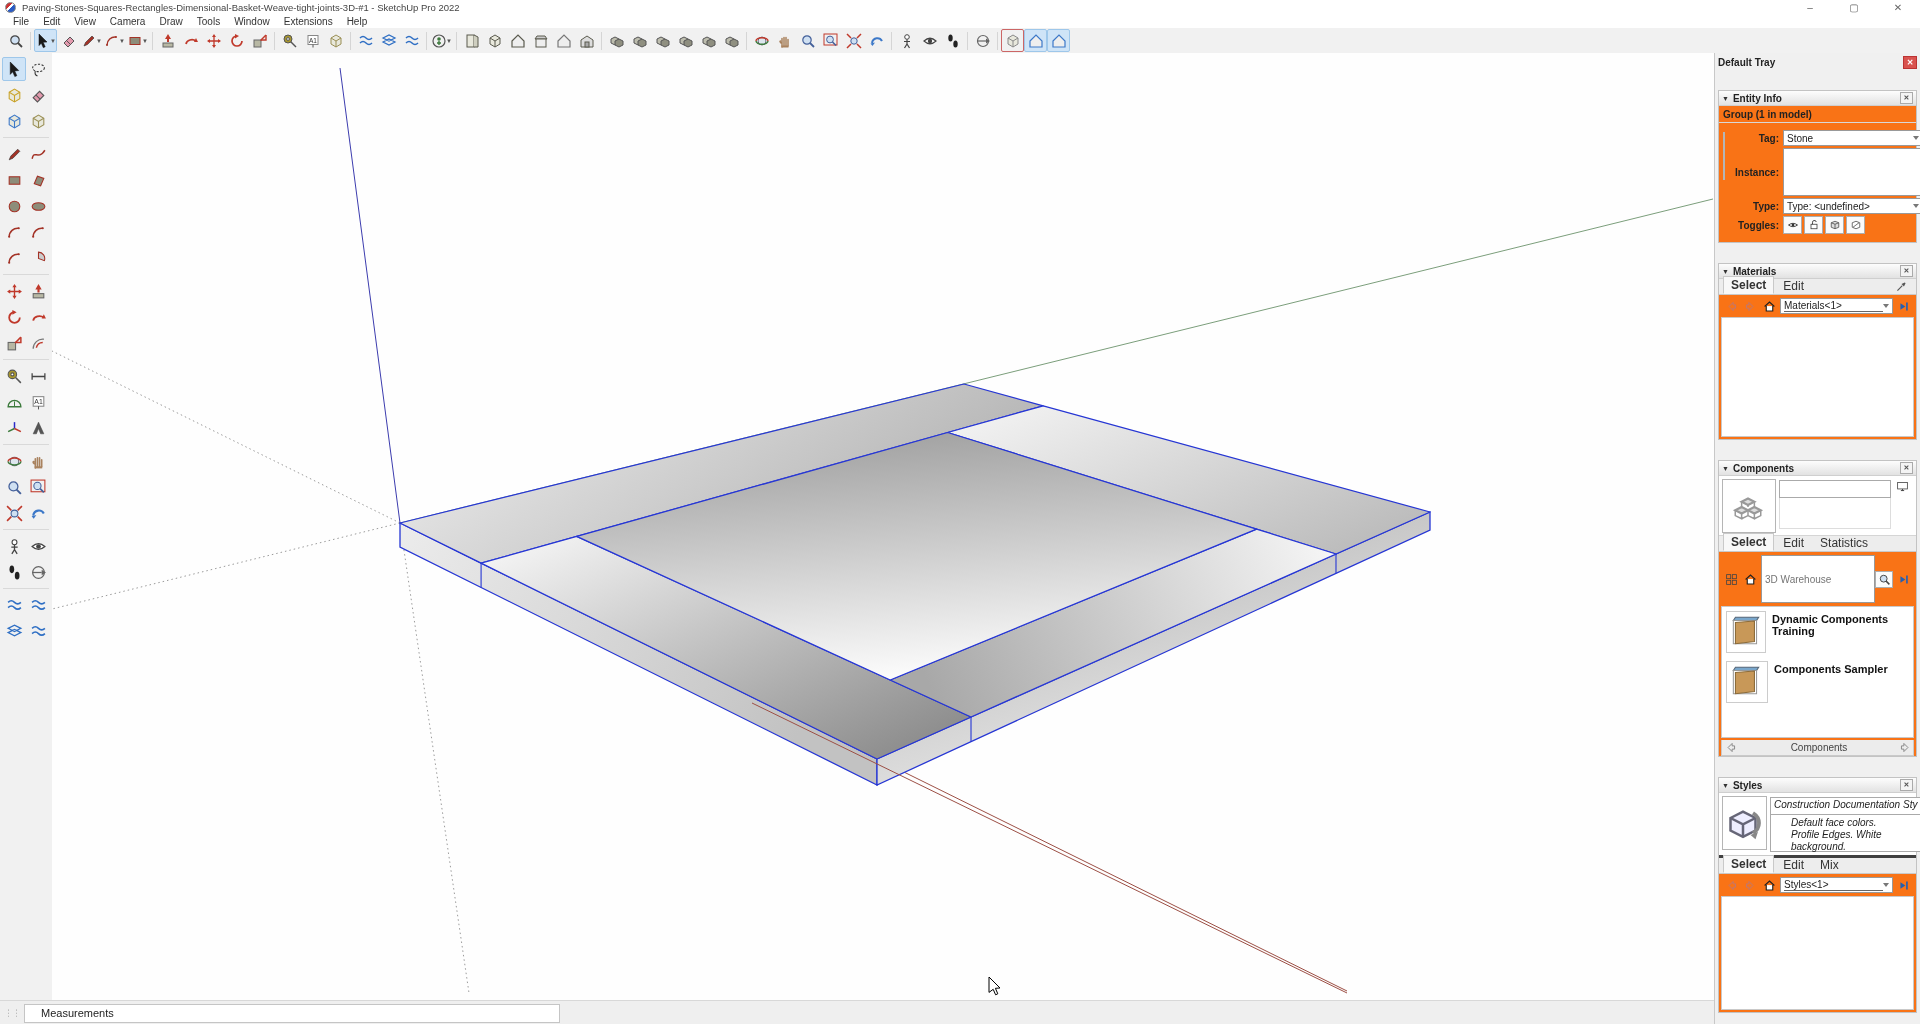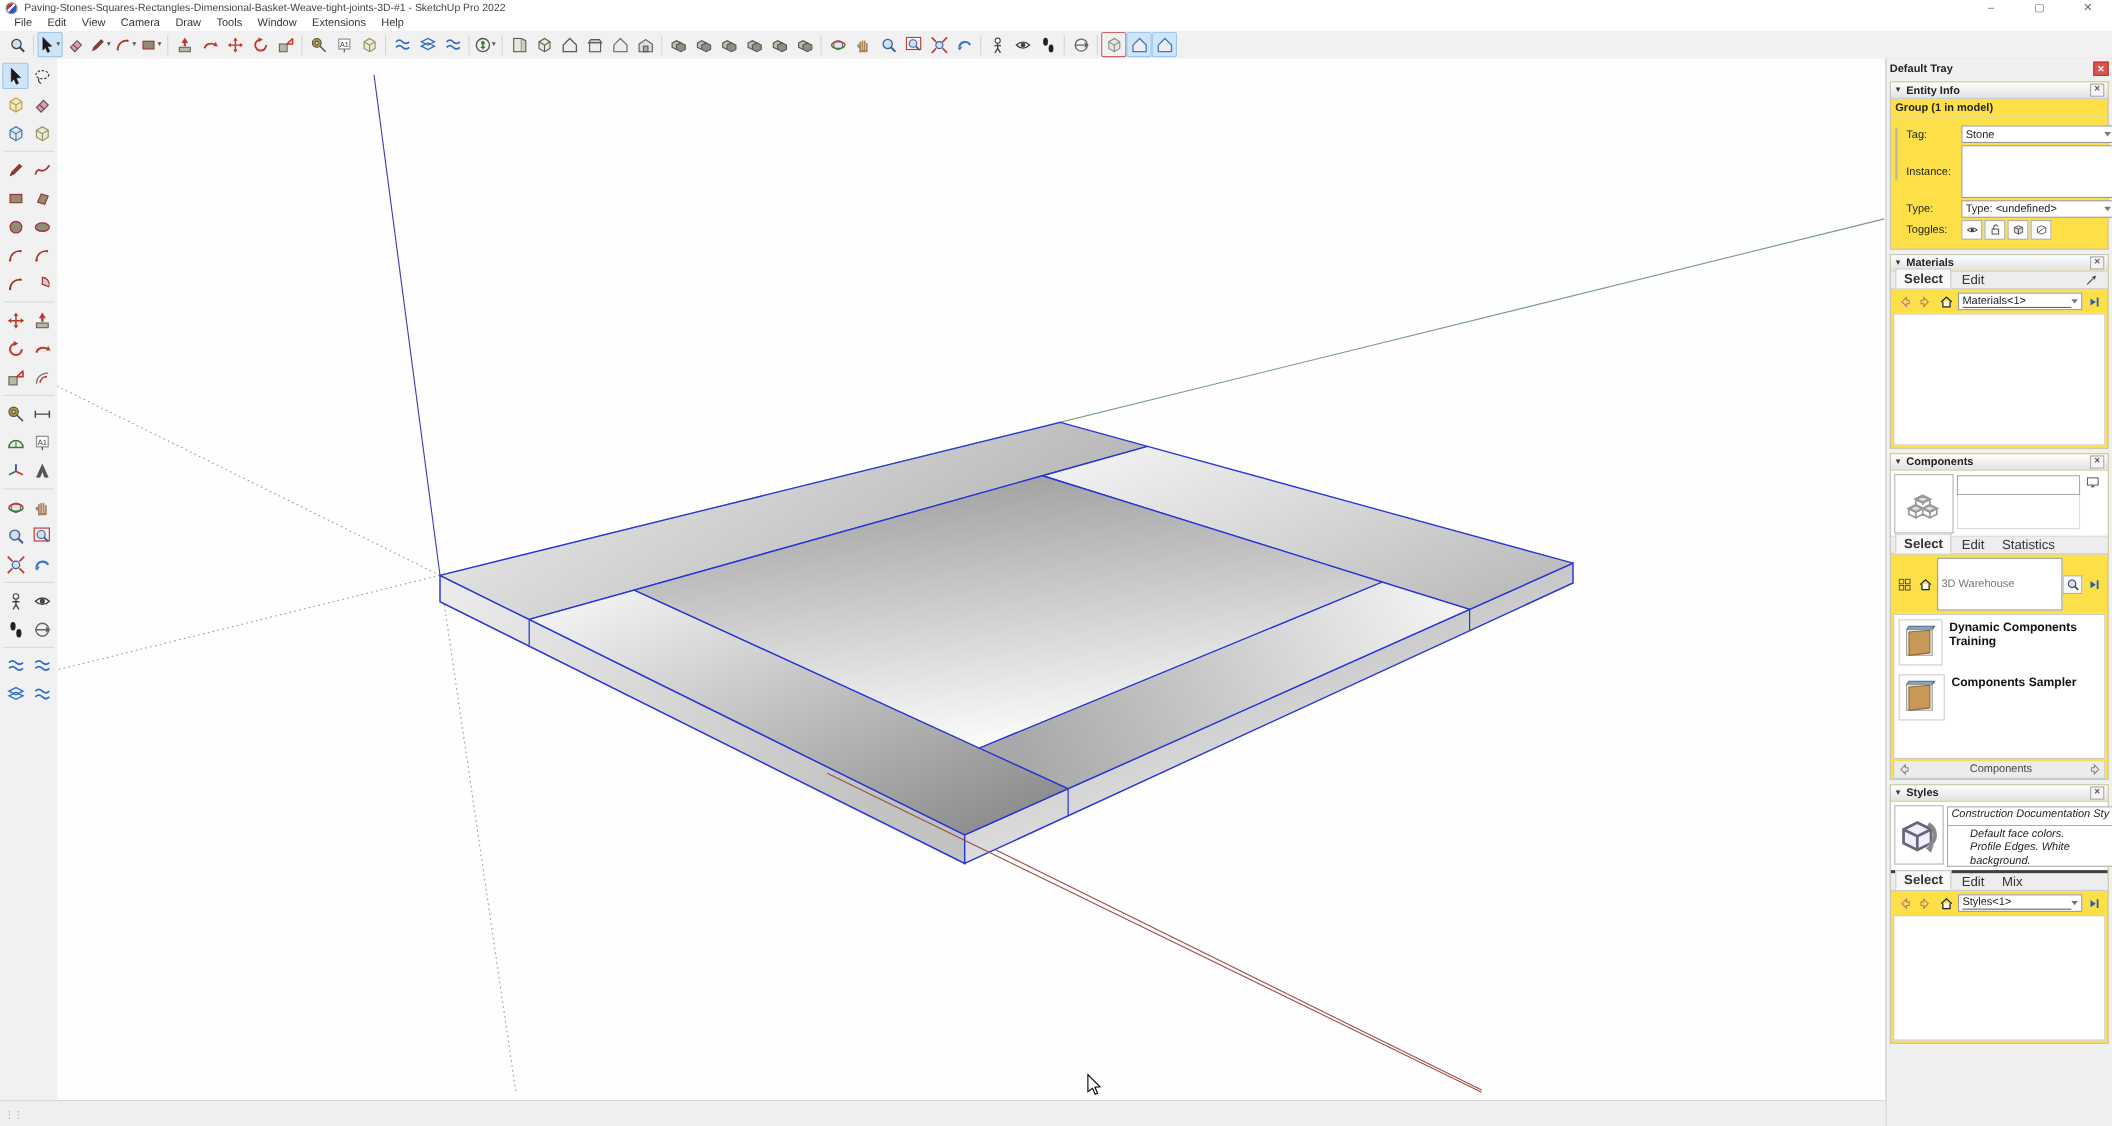--- a/index.html
+++ b/index.html
@@ -31,28 +31,28 @@
   .pal-btn{width:22px;height:22px;display:flex;align-items:center;justify-content:center;border:1px solid transparent;border-radius:2px;}
   .pal-btn.active{background:#cfe4f7;border-color:#9ec7ea;}
   .pal-sep{height:1px;background:#d9d9d9;margin:3px 3px;}
   
   #viewport{position:absolute;left:52px;top:53px;width:1662px;height:947px;background:#fefefe;}
   
   #tray{position:absolute;left:1714px;top:53px;width:206px;height:971px;background:#f0f0f0;
         border-left:1px solid #c8c8c8;box-sizing:border-box;padding:2px 3px;}
   #tray-title{display:flex;align-items:center;height:15px;font-weight:bold;font-size:10px;color:#222;}
   #tray-close{margin-left:auto;width:12px;height:11px;background:#d9534f;color:#fff;font-size:8px;line-height:11px;text-align:center;border:1px solid #b33;}
-  .section{margin-top:4px;border:1px solid #c3c3c3;background:#fde047;}
+  .section{margin-top:20px;border:1px solid #c3c3c3;background:#f97316;}
   .sec-head{height:14px;display:flex;align-items:center;padding:0 3px;font-weight:bold;font-size:10px;
             background:linear-gradient(#fdfdfd,#e2e2e2);border-bottom:1px solid #cfcfcf;}
   .sec-collapse{font-size:7px;margin-right:4px;color:#333;}
   .sec-x{margin-left:auto;width:11px;height:10px;border:1px solid #aaa;background:#f4f4f4;color:#555;font-size:7px;line-height:9px;text-align:center;}
   .preview-swatch{width:46px;height:46px;border:1px solid #b5b5b5;background:linear-gradient(to top right,#a7b4bf 49.5%,#ffffff 50%);}
   .field-row{display:flex;align-items:center;margin:2px 4px;}
-  .field-label{width:46px;text-align:left;margin-right:4px;color:#222;}
+  .field-label{width:46px;text-align:right;margin-right:4px;color:#222;font-weight:bold;}
   .combo{flex:1;height:14px;background:#fff;border:1px solid #999;display:flex;align-items:center;padding:0 3px;position:relative;}
   .combo .caret{margin-left:auto;width:0;height:0;border-left:3px solid transparent;border-right:3px solid transparent;border-top:4px solid #777;}
   .textbox{flex:1;height:14px;background:#fff;border:1px solid #999;padding:16px 3px;font-size:10px;font-family:"Liberation Sans",sans-serif;}
   .mini-btn{width:17px;height:16px;border:1px solid #adadad;background:#fbfbfb;display:flex;align-items:center;justify-content:center;margin-right:2px;}
   .tabs{display:flex;align-items:flex-end;height:15px;padding:0 4px;border-bottom:1px solid #c9c9c9;background:#ededed;}
   .tab{padding:1px 7px 1px 7px;margin-right:2px;font-size:12px;color:#333;}
   .tab.active{background:#f8f8f8;border:1px solid #c9c9c9;border-bottom:1px solid #f8f8f8;font-weight:bold;}
   .nav-row{display:flex;align-items:center;padding:3px 4px;}
   .nav-ico{width:16px;height:15px;display:flex;align-items:center;justify-content:center;margin-right:3px;}
   .white-list{background:#fff;border:1px solid #c9c9c9;margin:0 2px 2px 2px;overflow:hidden;}
@@ -1011,13 +1011,16 @@
             <path d="M11 3v10" stroke="#245fb0" stroke-width="2"></path>
           </svg>
         </span>
     </div>
     <div class="white-list" style="height:112px;"></div>
   </div>
 </div>
 
 <div id="statusbar">
   <span id="status-grip">⋮⋮</span>
+  <div id="measure-box">
+    <span>Measurements</span>
+  </div>
 </div>
 
 </body></html>

